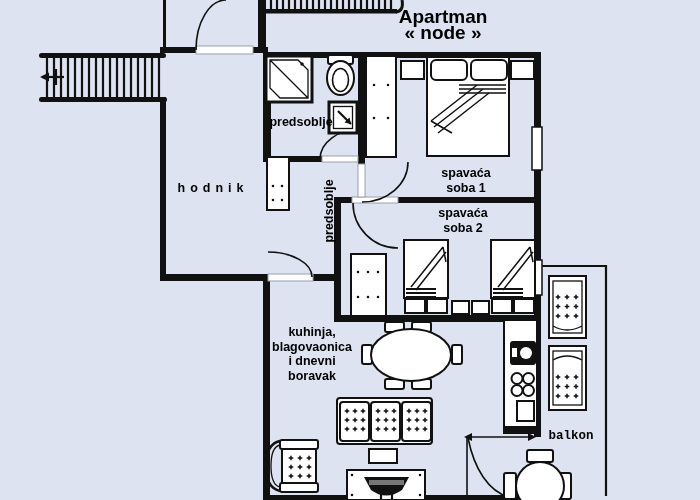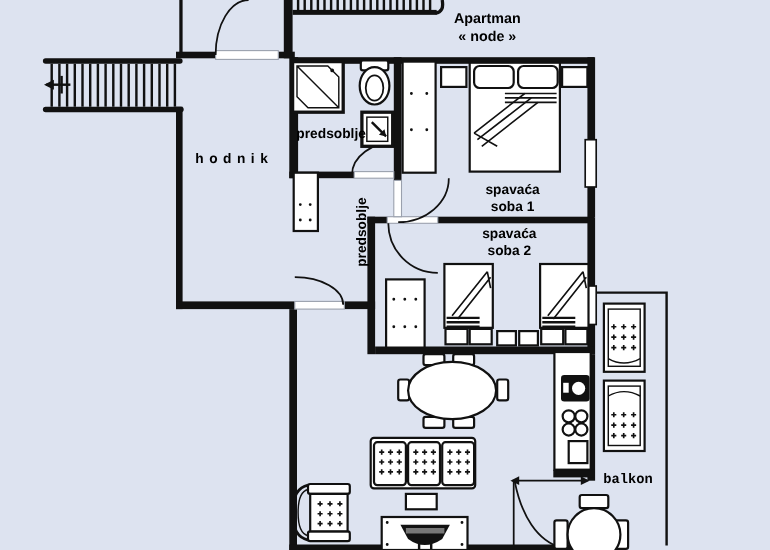--- a/index.html
+++ b/index.html
@@ -2,22 +2,22 @@
 <html style="--bg: #dde3f0; --wall: #111111; --fur: #ffffff;"><head>
 <meta charset="utf-8">
 <style>
   :root{ --bg:#dde3f0; --wall:#111111; --fur:#ffffff; }
   html,body{margin:0;padding:0;}
   body{background:var(--bg);font-family:"Liberation Sans",sans-serif;}
   #plan{position:relative;width:700px;height:500px;background:var(--bg);overflow:hidden;}
   #plan svg{position:absolute;left:0;top:0;}
   .lbl{position:absolute;transform:translate(-50%,-50%);font:bold 12.5px/14.5px "Liberation Sans",sans-serif;
        color:#000;text-align:center;white-space:pre-line;pointer-events:none;}
-  .lbl.title{font-size:13px;line-height:16px;}
-  .lbl.spaced{letter-spacing:5px;}
+  .lbl.title{font-size:19px;line-height:16px;}
+  .lbl.spaced{letter-spacing:5px;margin-top:44px;}
   .lbl.vert{transform:translate(-50%,-50%) rotate(-90deg);}
   
   .wl{fill:var(--wall);stroke:none;}
   .fw{fill:var(--fur);stroke:#111;stroke-width:2;}
   .fw3{fill:var(--fur);stroke:#111;stroke-width:3;}
   .ln{fill:none;stroke:#111;stroke-width:1.6;}
   .ln2{fill:none;stroke:#111;stroke-width:2.2;}
   .thin{fill:none;stroke:#111;stroke-width:1.3;}
   .pl{fill:none;stroke:#111;stroke-width:1.5;}
   .win{fill:#ffffff;stroke:#111;stroke-width:1.5;}
@@ -235,14 +235,18 @@
 
   <div class="lbl title" style="left:443px;top:25px;width:130px;">Apartman
 « node »</div>
   <div class="lbl spaced" style="left:213px;top:144px;width:120px;">hodnik</div>
   <div class="lbl" style="left:301px;top:122px;width:90px;">predsoblje</div>
   <div class="lbl vert" style="left:329px;top:211px;width:100px;">predsoblje</div>
   <div class="lbl" style="left:466px;top:180px;width:100px;">spavaća
 soba 1</div>
   <div class="lbl" style="left:463px;top:220px;width:100px;">spavaća
 soba 2</div>
+  <div class="lbl" style="left:312px;top:354px;width:130px;">kuhinja,
+blagovaonica
+i dnevni
+boravak</div>
   <div class="lbl" style="left:571px;top:436px;width:70px;font-family:Liberation Mono, monospace;">balkon</div>
 </div>
 
 </body></html>

